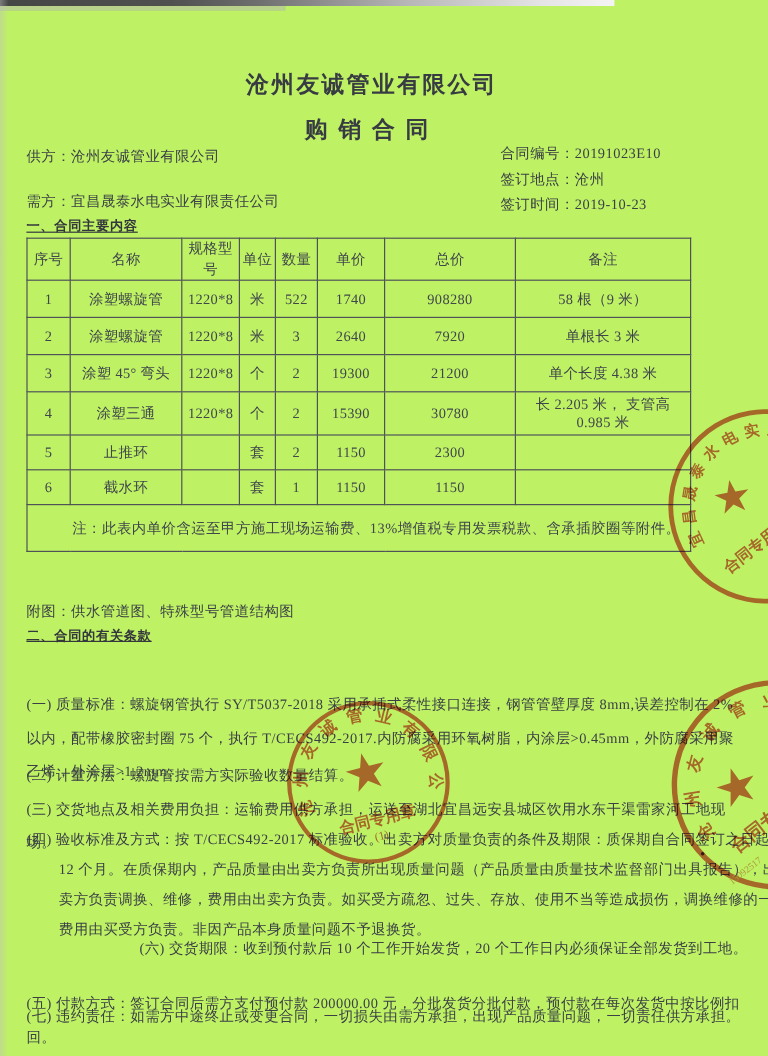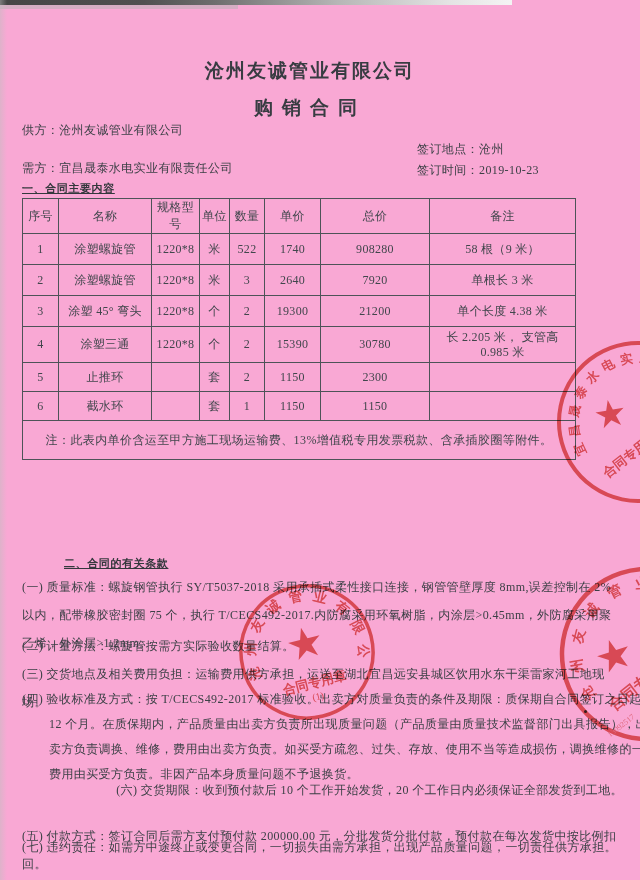--- a/index.html
+++ b/index.html
@@ -1,26 +1,26 @@
 <!DOCTYPE html>
 <html><head>
 <meta charset="utf-8">
 <style>
   html,body{margin:0;padding:0;background:#ffffff;}
-  .page{position:relative;width:640px;height:880px;background:#f9a8d4;overflow:hidden;
+  .page{position:relative;width:640px;height:880px;background:#bef264;overflow:hidden;
         font-family:"Liberation Serif","DejaVu Serif",serif;color:#3a3e44;}
   .abs{position:absolute;}
   .title1{left:0;top:58px;width:620px;text-align:center;font-size:19px;letter-spacing:2px;font-weight:600;color:#383c42;}
   .title2{left:0;top:95px;width:620px;text-align:center;font-size:19px;letter-spacing:9px;font-weight:600;color:#383c42;}
   .fld{font-size:12px;letter-spacing:0.4px;color:#3c4046;}
   .h-sec{font-size:11px;font-weight:600;letter-spacing:0.6px;color:#34383d;text-decoration:underline;}
   table.main{border-collapse:collapse;table-layout:fixed;width:553px;padding-left:44px;}
   table.main td,table.main th{border:1px solid #4e5358;font-size:12px;font-weight:400;
         text-align:center;vertical-align:middle;color:#41464c;padding:0 2px;overflow:hidden;letter-spacing:0.3px;}
-  table.main .note-cell{text-align:center;padding:0 8px;letter-spacing:0.4px;margin-left:16px;}
+  table.main .note-cell{text-align:right;padding:0 8px;letter-spacing:0.4px;margin-left:16px;}
   .clause{font-size:12px;line-height:28px;letter-spacing:0.4px;color:#3c4046;width:601px;}
   .clause.hang{padding-left:27px;text-indent:-27px;line-height:25px;}
   .stamp{mix-blend-mode:multiply;opacity:0.8;}
   .scanbar{background:linear-gradient(to right,#454545,#505050 28%,#6e6e6e 42%,#b6b6b6 66%,#e4e4e4 88%,#f4f4f4);}
   .edgeL{background:linear-gradient(to right,rgba(190,190,190,.45),rgba(255,255,255,0));}
   .dot{width:3px;height:3px;border-radius:50%;background:#3c3c3c;}
 </style>
 </head>
 <body>
 
@@ -29,20 +29,21 @@
   <div class="abs scanbar" style="left:0;top:0;width:512px;height:5px;"></div>
   <div class="abs" style="left:0;top:5px;width:238px;height:4px;background:#b2b2b2;opacity:.5;"></div>
   <div class="abs edgeL" style="left:0;top:0;width:7px;height:880px;"></div>
   <div class="abs dot" style="left:584px;top:710px;"></div>
 
   <div class="abs title1">沧州友诚管业有限公司</div>
   <div class="abs title2">购销合同</div>
 
   <div class="abs fld" style="left:22px;top:122px;">供方：沧州友诚管业有限公司</div>
   <div class="abs fld" style="left:22px;top:160px;">需方：宜昌晟泰水电实业有限责任公司</div>
+  <div class="abs fld" style="left:417px;top:120px;">合同编号：20191023E10</div>
   <div class="abs fld" style="left:417px;top:141px;">签订地点：沧州</div>
   <div class="abs fld" style="left:417px;top:162px;">签订时间：2019-10-23</div>
 
   <div class="abs h-sec" style="left:22px;top:181px;">一、合同主要内容</div>
 
   <table class="main abs" style="left:22px;top:198px;">
     <colgroup>
       <col style="width:36px">
         <col style="width:93px">
         <col style="width:48px">
@@ -122,22 +123,23 @@
       <td>1150</td>
       <td>1150</td>
       <td></td>
     </tr>
     <tr style="height:39px">
       <td colspan="8" class="note-cell">注：此表内单价含运至甲方施工现场运输费、13%增值税专用发票税款、含承插胶圈等附件。</td>
     </tr>
   </tbody>
     </table>
 
+  <div class="abs fld" style="left:22px;top:501px;">附图：供水管道图、特殊型号管道结构图</div>
 
-  <div class="abs h-sec" style="left:22px;top:556px;margin-left:42px;">二、合同的有关条款</div>
+  <div class="abs h-sec" style="left:22px;top:522px;">二、合同的有关条款</div>
 
   <div class="abs clause" style="left:22px;top:573px;line-height:28px;">(一) 质量标准：螺旋钢管执行 SY/T5037-2018 采用承插式柔性接口连接，钢管管壁厚度 8mm,误差控制在 2%以内，配带橡胶密封圈 75 个，执行 T/CECS492-2017.内防腐采用环氧树脂，内涂层&gt;0.45mm，外防腐采用聚乙烯，外涂层&gt;1.2mm。</div>
   <div class="abs clause" style="left:22px;top:632px;">(二) 计量方法：螺旋管按需方实际验收数量结算。</div>
   <div class="abs clause" style="left:22px;top:660px;">(三) 交货地点及相关费用负担：运输费用供方承担，运送至湖北宜昌远安县城区饮用水东干渠雷家河工地现场。</div>
   <div class="abs clause hang" style="left:22px;top:687px;">(四) 验收标准及方式：按 T/CECS492-2017 标准验收。出卖方对质量负责的条件及期限：质保期自合同签订之日起 12 个月。在质保期内，产品质量由出卖方负责所出现质量问题（产品质量由质量技术监督部门出具报告），出卖方负责调换、维修，费用由出卖方负责。如买受方疏忽、过失、存放、使用不当等造成损伤，调换维修的一费用由买受方负责。非因产品本身质量问题不予退换货。</div>
   <div class="abs clause" style="left:22px;top:790px;margin-top:32px;">(五) 付款方式：签订合同后需方支付预付款 200000.00 元，分批发货分批付款，预付款在每次发货中按比例扣回。</div>
   <div class="abs clause" style="left:22px;top:776px;text-align:right;">(六) 交货期限：收到预付款后 10 个工作开始发货，20 个工作日内必须保证全部发货到工地。</div>
   <div class="abs clause" style="left:22px;top:833px;">(七) 违约责任：如需方中途终止或变更合同，一切损失由需方承担，出现产品质量问题，一切责任供方承担。</div>
 
   <svg class="abs stamp" style="left:552px;top:330px;" width="200" height="190" viewBox="0 0 200 190">

